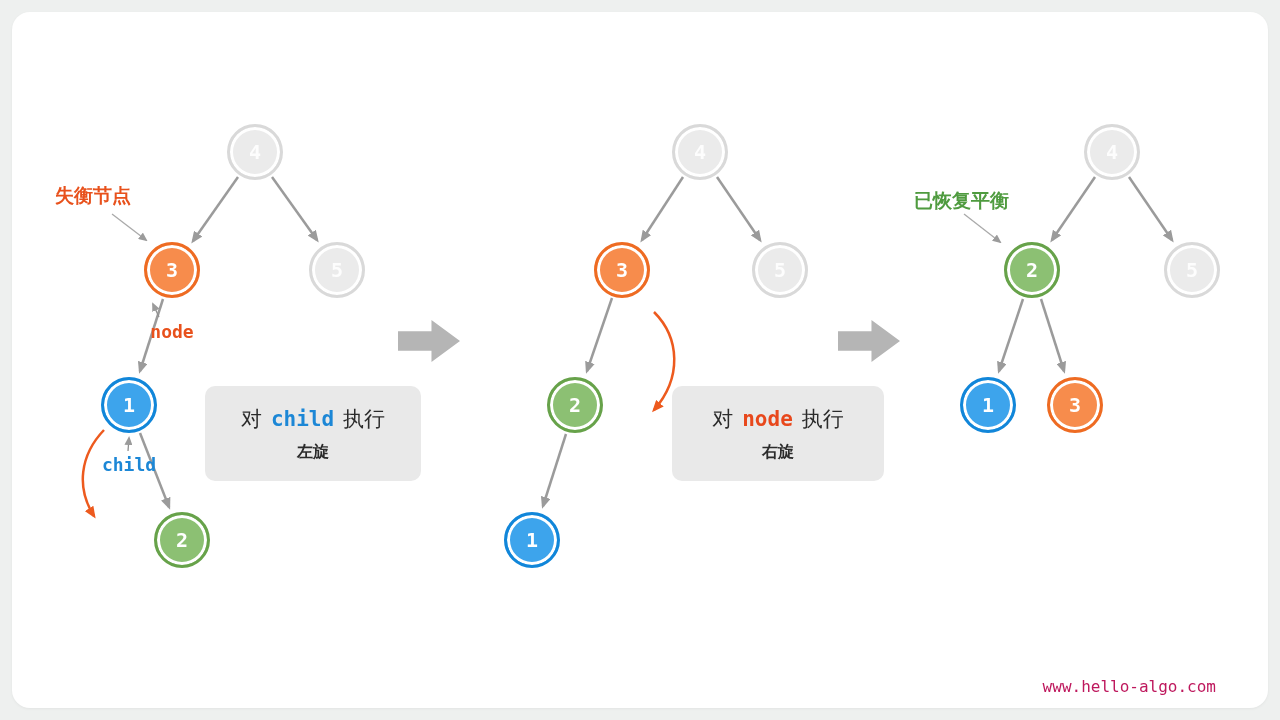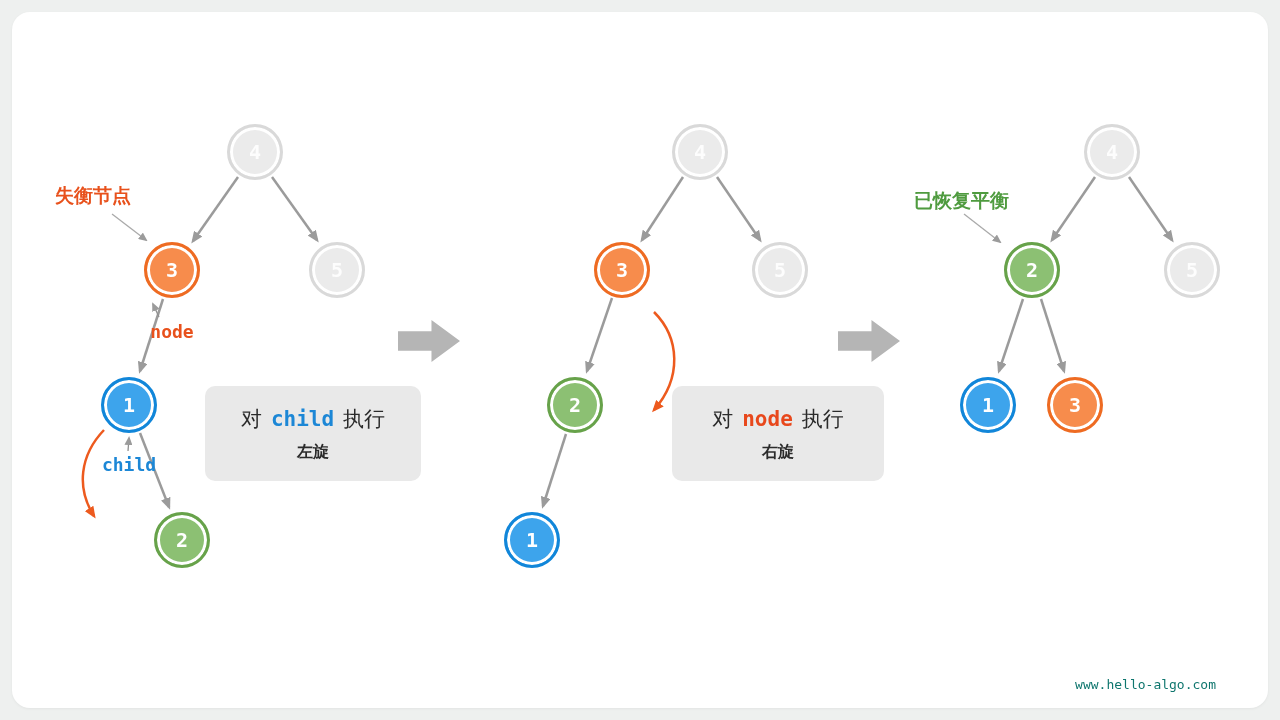--- a/index.html
+++ b/index.html
@@ -34,21 +34,21 @@
   .caption-line1 { font-size:21px; display:flex; align-items:baseline; }
   .caption-kw { font-family:"DejaVu Sans Mono", monospace; font-weight:bold; margin:0 9px; font-size:21px; }
   .caption-kw.blue { color:#1c87d6; }
   .caption-kw.red  { color:#e8481c; }
   .caption-action { font-size:16px; font-weight:bold; }
 
   .big-arrow { position:absolute; width:62px; height:42px; background:#b5b5b5;
                clip-path: polygon(0 27%, 54% 27%, 54% 0, 100% 50%, 54% 100%, 54% 73%, 0 73%); }
 
   .watermark { position:absolute; right:64px; top:677px;
-               font-family:"DejaVu Sans Mono", monospace; font-size:13px; color:#0f766e; }
+               font-family:"DejaVu Sans Mono", monospace; font-size:16px; color:#be185d; }
 </style>
 </head>
 <body>
 
 <div class="stage">
   <div class="card"></div>
 
   <svg class="overlay" viewBox="0 0 1280 720" xmlns="http://www.w3.org/2000/svg">
     <defs>
       <marker id="mGray" markerUnits="userSpaceOnUse" markerWidth="12" markerHeight="10" refX="9" refY="5" orient="auto">

